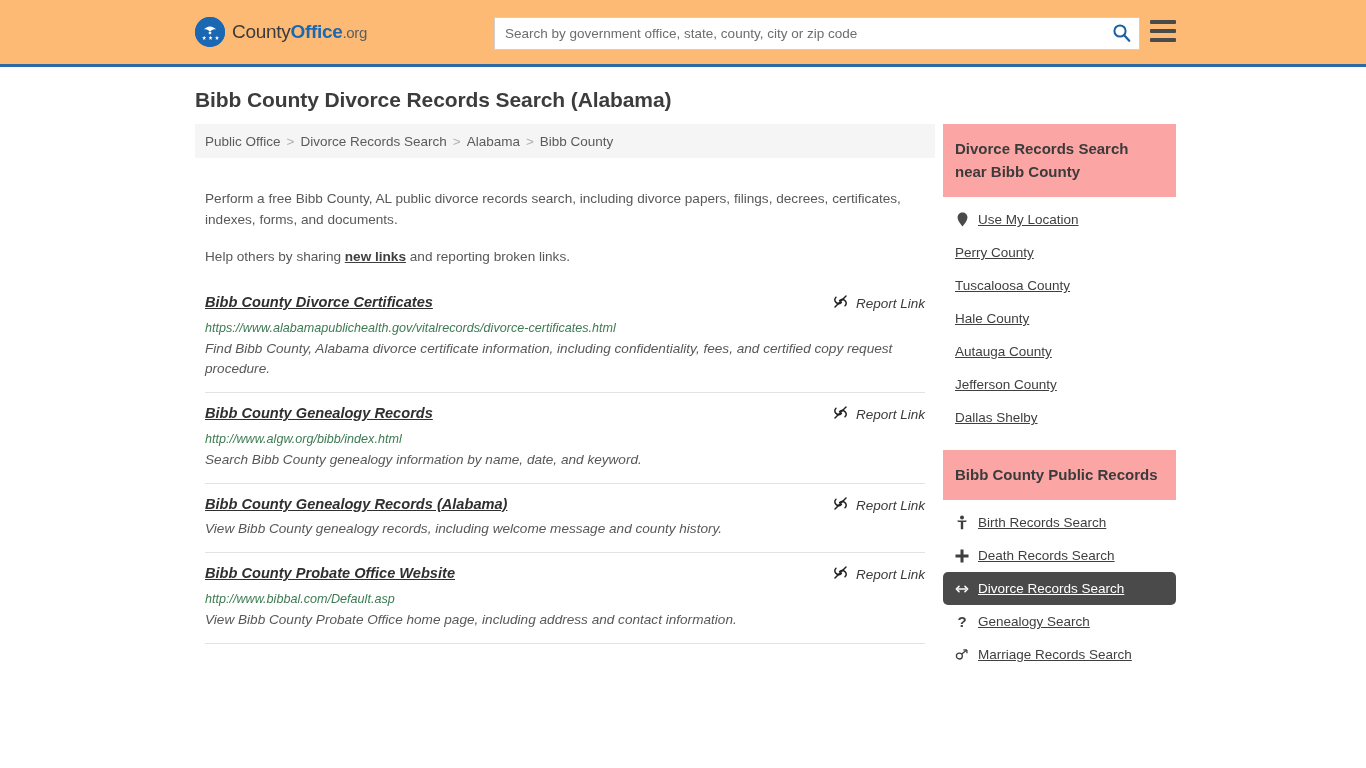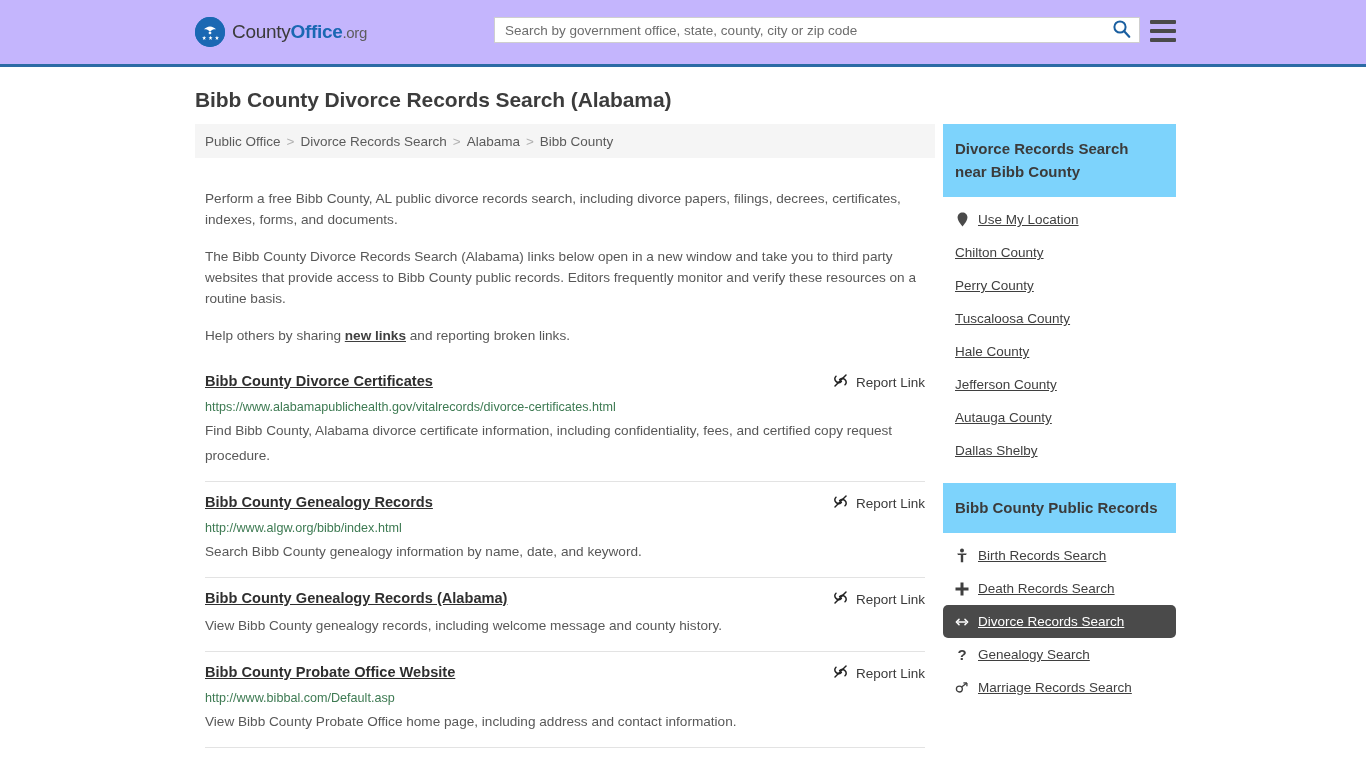--- a/index.html
+++ b/index.html
@@ -9,21 +9,21 @@
     width: 1366px; height: 768px;
     overflow: hidden;
     background: #ffffff;
     font-family: "Liberation Sans", sans-serif;
     color: #4b4b4b;
   }
 
   
   .site-header {
     height: 67px;
-    background: #c4b5fd;
+    background: #fdba74;
     border-bottom: 3px solid #2c6ba5;
     display: flex;
     align-items: center;
     position: relative;
   }
   .logo-block {
     display: flex;
     align-items: center;
     margin-left: 195px;
     gap: 7px;
@@ -43,21 +43,21 @@
   }
   .logo-text .lt-a { color: #3b3b3b; font-weight: 400; }
   .logo-text .lt-b { color: #1a68b3; font-weight: 700; }
   .logo-text .lt-c { color: #5d5d5d; font-size: 15px; }
 
   .search-wrap {
     position: absolute;
     left: 494px;
     top: 17px;
     width: 646px;
-    height: 26px;
+    height: 33px;
     background: #ffffff;
     border: 1px solid #cfcfcf;
     display: flex;
     align-items: flex-start;
   }
   .search-input {
     flex: 1;
     border: 0;
     outline: 0;
     background: transparent;
@@ -140,20 +140,21 @@
     color: #3f3f3f;
     text-decoration: underline;
     font-weight: 600;
   }
 
   
   .results { margin-top: 20px; padding: 0 10px; }
   .result {
     border-top: 1px solid #e3e3e3;
     padding: 11px 0 13px 0;
+    font-style: italic;
   }
   .result:first-child { border-top: 0; padding-top: 6px; }
   .result-head {
     display: flex;
     align-items: flex-start;
     justify-content: space-between;
   }
   .result-title {
     font-size: 14.6px;
     font-weight: 700;
@@ -179,28 +180,28 @@
     font-size: 12.6px;
     color: #3d7a52;
     margin-top: 6px;
     line-height: 16px;
     word-break: break-all;
     cursor: pointer;
   }
   .result-desc {
     font-size: 13.6px;
     color: #585858;
-    line-height: 25px;
+    line-height: 20px;
     margin-top: 3px;
   }
 
   
   .card { margin-bottom: 16px; }
   .card-head {
-    background: #7dd3fc;
+    background: #fca5a5;
     padding: 13px 12px 14px 12px;
     font-size: 15px;
     font-weight: 700;
     color: #3b3b3b;
     line-height: 23px;
   }
   .card-body { padding: 6px 0 0 0; }
   .side-item {
     display: flex;
     align-items: center;
@@ -285,21 +286,20 @@
         <span class="sep">&gt;</span>
         <a href="#">Divorce Records Search</a>
         <span class="sep">&gt;</span>
         <a href="#">Alabama</a>
         <span class="sep">&gt;</span>
         <a href="#">Bibb County</a>
       </div>
 
       <div class="intro">
         <p>Perform a free Bibb County, AL public divorce records search, including divorce papers, filings, decrees, certificates, indexes, forms, and documents.</p>
-        <p>The Bibb County Divorce Records Search (Alabama) links below open in a new window and take you to third party websites that provide access to Bibb County public records. Editors frequently monitor and verify these resources on a routine basis.</p>
         <p><span>Help others by sharing </span><a href="#">new links</a><span> and reporting broken links.</span></p>
       </div>
 
       <div class="results">
 
         <div class="result">
           <div class="result-head">
             <a class="result-title" href="#">Bibb County Divorce Certificates</a>
             <div class="report-link">
               <span>
@@ -386,36 +386,33 @@
           <div class="side-item">
             <span class="si-icon">
               <svg width="11" height="15" viewBox="0 0 11 15">
                 <path d="M5.5 0.6 C2.7 0.6 0.6 2.7 0.6 5.4 C0.6 9.0 5.5 14.4 5.5 14.4 C5.5 14.4 10.4 9.0 10.4 5.4 C10.4 2.7 8.3 0.6 5.5 0.6 Z" fill="#4a4a4a"></path>
               </svg>
             </span>
             <span class="si-label">Use My Location</span>
           </div>
 
           <div class="side-item no-icon">
-            <span class="si-label">Chilton County</span>
-          </div>
-          <div class="side-item no-icon">
             <span class="si-label">Perry County</span>
           </div>
           <div class="side-item no-icon">
             <span class="si-label">Tuscaloosa County</span>
           </div>
           <div class="side-item no-icon">
             <span class="si-label">Hale County</span>
           </div>
           <div class="side-item no-icon">
+            <span class="si-label">Autauga County</span>
+          </div>
+          <div class="side-item no-icon">
             <span class="si-label">Jefferson County</span>
-          </div>
-          <div class="side-item no-icon">
-            <span class="si-label">Autauga County</span>
           </div>
           <div class="side-item no-icon">
             <span class="si-label">Dallas Shelby</span>
           </div>
         </div>
       </div>
 
       <div class="card">
         <div class="card-head">Bibb County Public Records</div>
         <div class="card-body">

